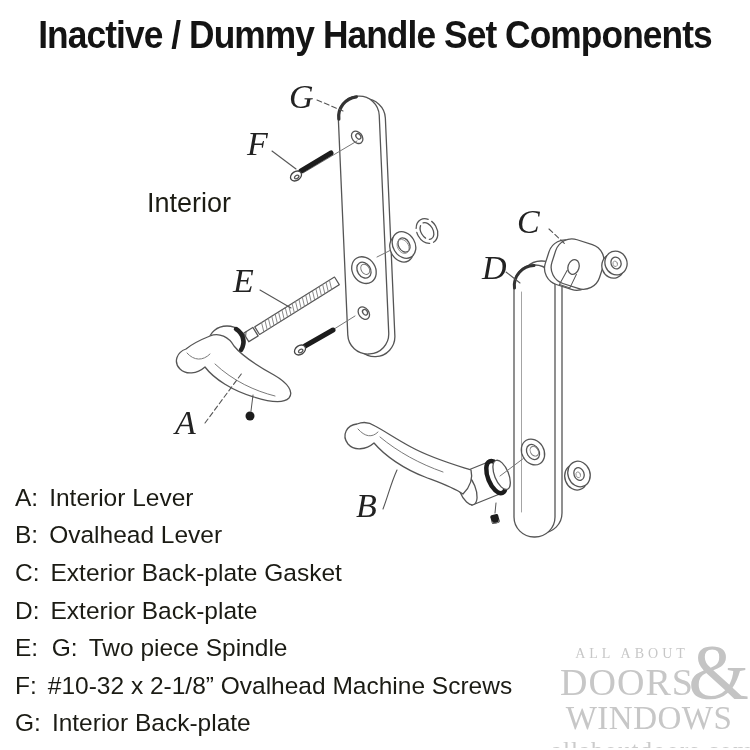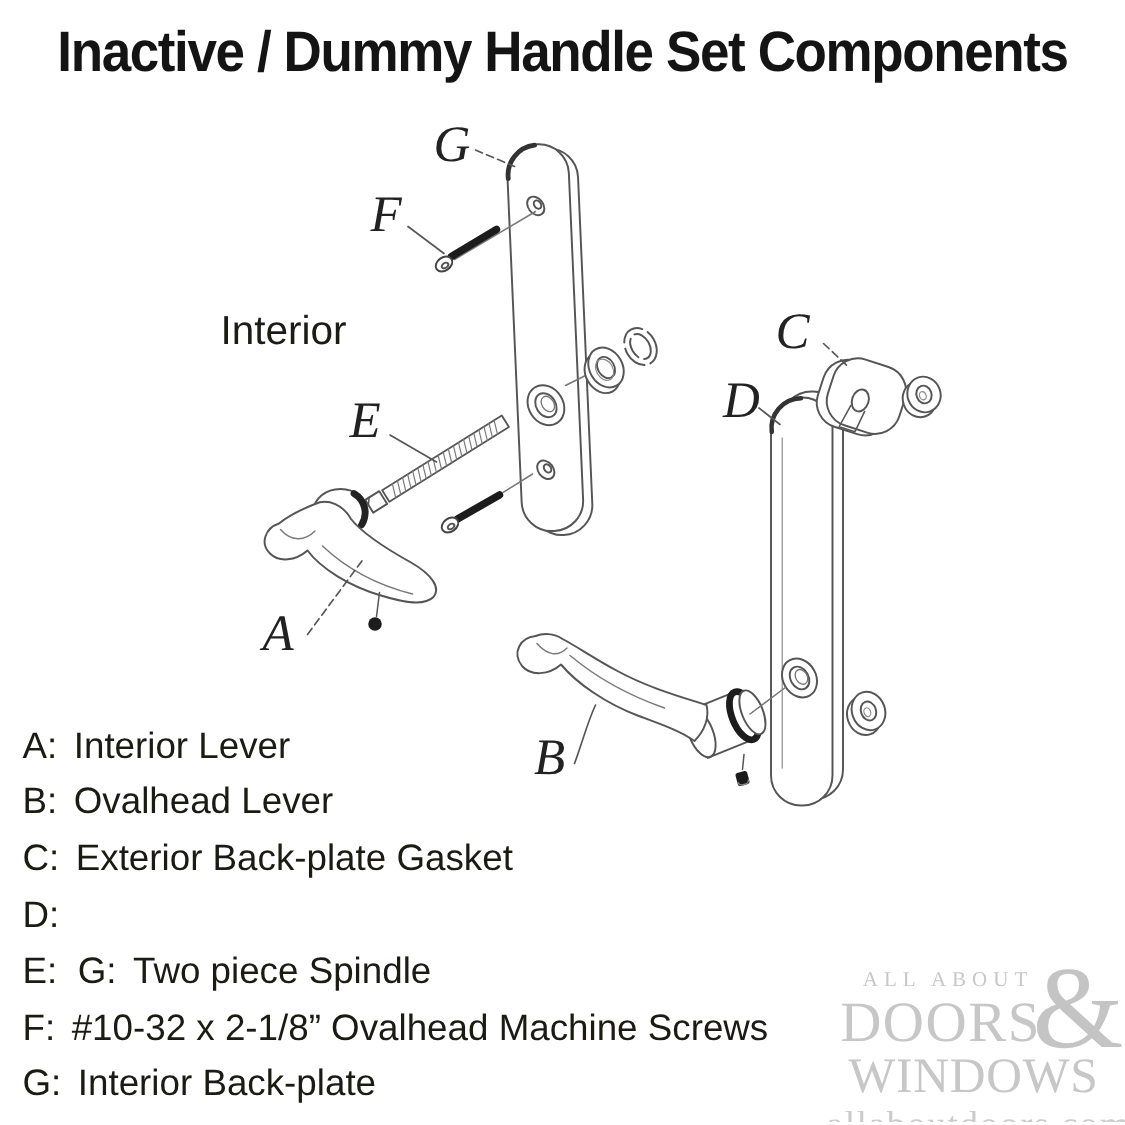--- a/index.html
+++ b/index.html
@@ -166,21 +166,21 @@
         <rect x="-4" y="-4.5" width="8" height="9" rx="1.5" fill="#1c1c1c" stroke="none"></rect>
         <path d="M -3.5 2 A 3.5 2.2 0 0 0 3.5 2" stroke="#888" stroke-width="1"></path>
       </g>
     </g>
 
     <path d="M 549 229 L 565 244" stroke-dasharray="5 3" stroke-width="1.1"></path>
     <path d="M 506 272 L 520 283" stroke-width="1.1"></path>
     <path d="M 383 509 C 388 496 391 483 397 470" stroke-width="1.1"></path>
   </svg>
 
-  <div class="side-label" style="left:147px;top:205px;">Interior</div>
+  <div class="side-label" style="left:147px;top:188px;">Interior</div>
 
   <div class="part-label" style="left:289px;top:80px;">G</div>
   <div class="part-label" style="left:247px;top:127px;">F</div>
   <div class="part-label" style="left:233px;top:264px;">E</div>
   <div class="part-label" style="left:175px;top:406px;">A</div>
   <div class="part-label" style="left:356px;top:489px;">B</div>
   <div class="part-label" style="left:517px;top:205px;">C</div>
   <div class="part-label" style="left:482px;top:251px;">D</div>
 
   <div class="legend">
@@ -191,20 +191,21 @@
     <div class="legend-row">
       <span class="legend-key">B:</span>
       <span class="legend-name">Ovalhead Lever</span>
     </div>
     <div class="legend-row">
       <span class="legend-key">C:</span>
       <span class="legend-name">Exterior Back-plate Gasket</span>
     </div>
     <div class="legend-row">
       <span class="legend-key">D:</span>
+      <span class="legend-name">Exterior Back-plate</span>
     </div>
     <div class="legend-row">
       <span class="legend-key">E:  G:</span>
       <span class="legend-name">Two piece Spindle</span>
     </div>
     <div class="legend-row">
       <span class="legend-key">F:</span>
       <span class="legend-name">#10-32 x 2-1/8” Ovalhead Machine Screws</span>
     </div>
     <div class="legend-row">

